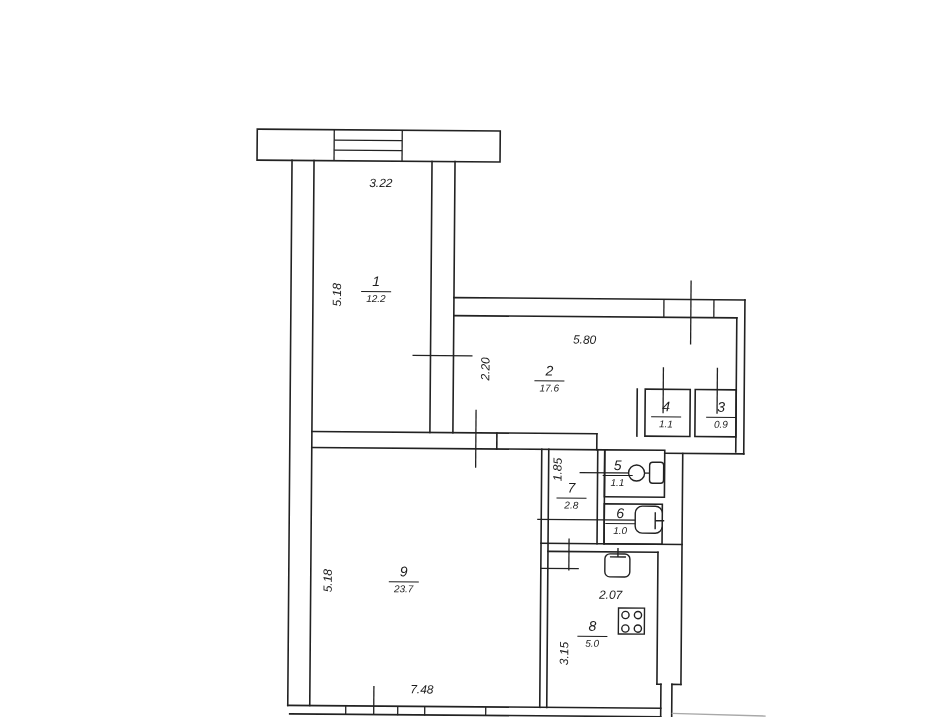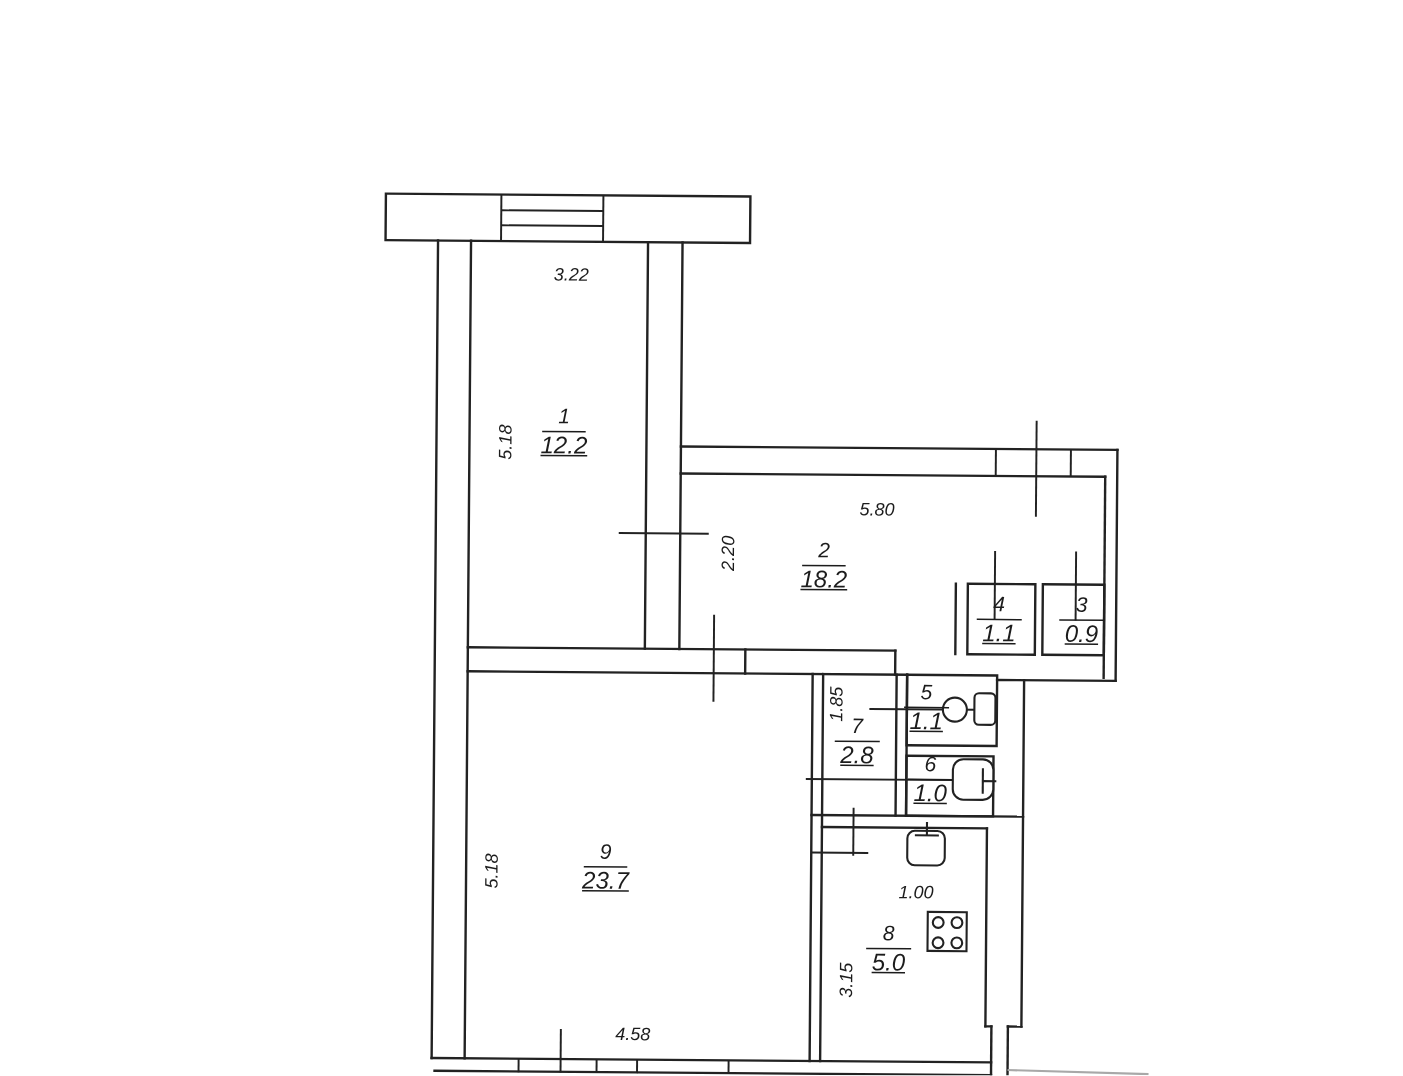--- a/index.html
+++ b/index.html
@@ -10,21 +10,21 @@
   .sheet{position:absolute;inset:0;transform:rotate(0.45deg);transform-origin:500px 420px;}
   .sheet svg{position:absolute;left:0;top:0;}
   .room-label{
     position:absolute;text-align:center;font-style:italic;
     transform:translate(-50%,-50%);line-height:1.12;white-space:nowrap;
   }
   .room-label .num{
     display:inline-block;font-size:14px;border-bottom:1.4px solid #1c1c1c;
     padding:0 11px 1px 11px;
   }
-  .room-label .area{display:block;font-size:16px;padding-top:1px;text-decoration:underline;}
+  .room-label .area{display:block;font-size:10px;padding-top:1px;}
   .dim{
     position:absolute;font-style:italic;font-size:12px;white-space:nowrap;
     transform:translate(-50%,-50%);
   }
   .dim.vert{transform:translate(-50%,-50%) rotate(-90deg);}
 </style>
 </head>
 <body>
 
 <div class="plan">
@@ -134,21 +134,21 @@
         </g>
       </g>
     </svg>
 
     <div class="room-label" style="left:375px;top:289px">
       <span class="num">1</span>
       <span class="area">12.2</span>
     </div>
     <div class="room-label" style="left:549px;top:377px">
       <span class="num">2</span>
-      <span class="area">18.2</span>
+      <span class="area">17.6</span>
     </div>
     <div class="room-label" style="left:721px;top:412px">
       <span class="num">3</span>
       <span class="area">0.9</span>
     </div>
     <div class="room-label" style="left:666px;top:412px">
       <span class="num">4</span>
       <span class="area">1.1</span>
     </div>
     <div class="room-label" style="left:618px;top:471px">
@@ -171,18 +171,18 @@
       <span class="num">9</span>
       <span class="area">23.7</span>
     </div>
 
     <div class="dim" style="left:379px;top:184px">3.22</div>
     <div class="dim vert" style="left:336px;top:296px">5.18</div>
     <div class="dim" style="left:584px;top:339px">5.80</div>
     <div class="dim vert" style="left:485px;top:369px">2.20</div>
     <div class="dim vert" style="left:558px;top:469px">1.85</div>
     <div class="dim vert" style="left:329px;top:582px">5.18</div>
-    <div class="dim" style="left:424px;top:690px">4.58</div>
-    <div class="dim" style="left:612px;top:594px">1.00</div>
+    <div class="dim" style="left:424px;top:690px">7.48</div>
+    <div class="dim" style="left:612px;top:594px">2.07</div>
     <div class="dim vert" style="left:566px;top:653px">3.15</div>
 
   </div>
 </div>
 
 </body></html>

